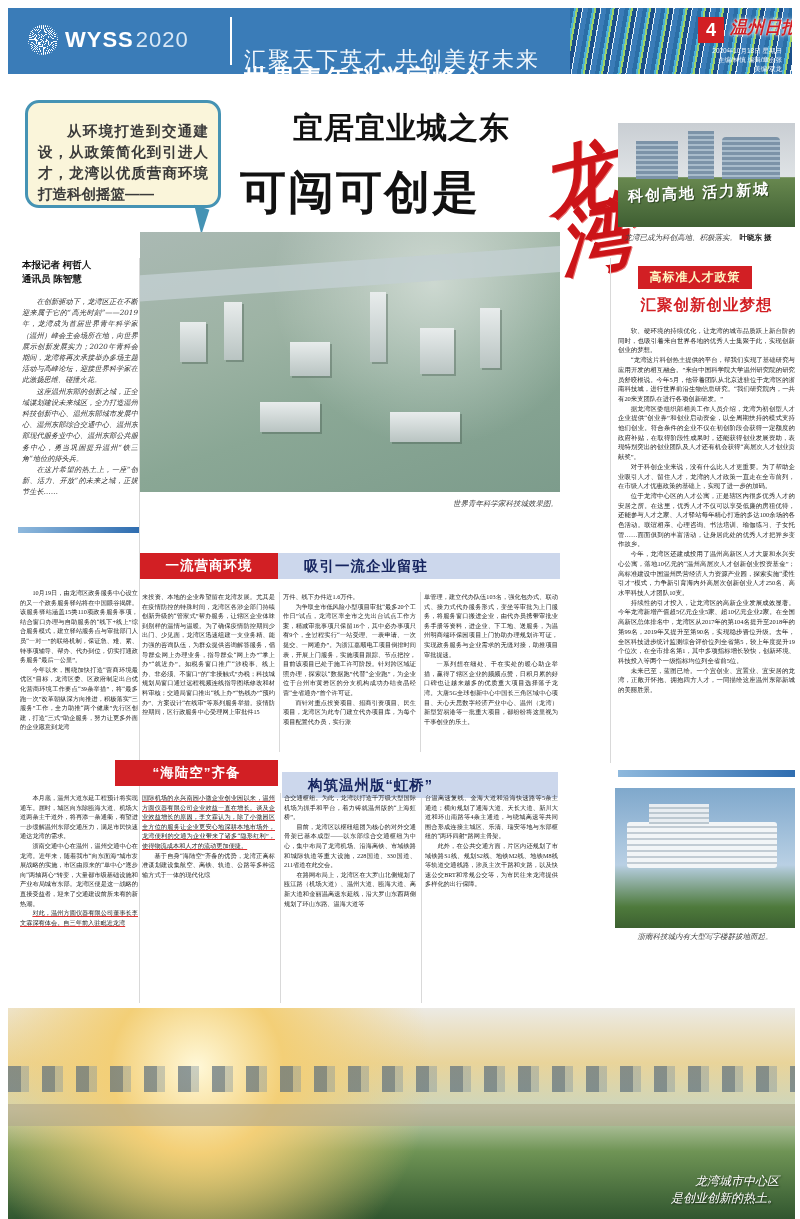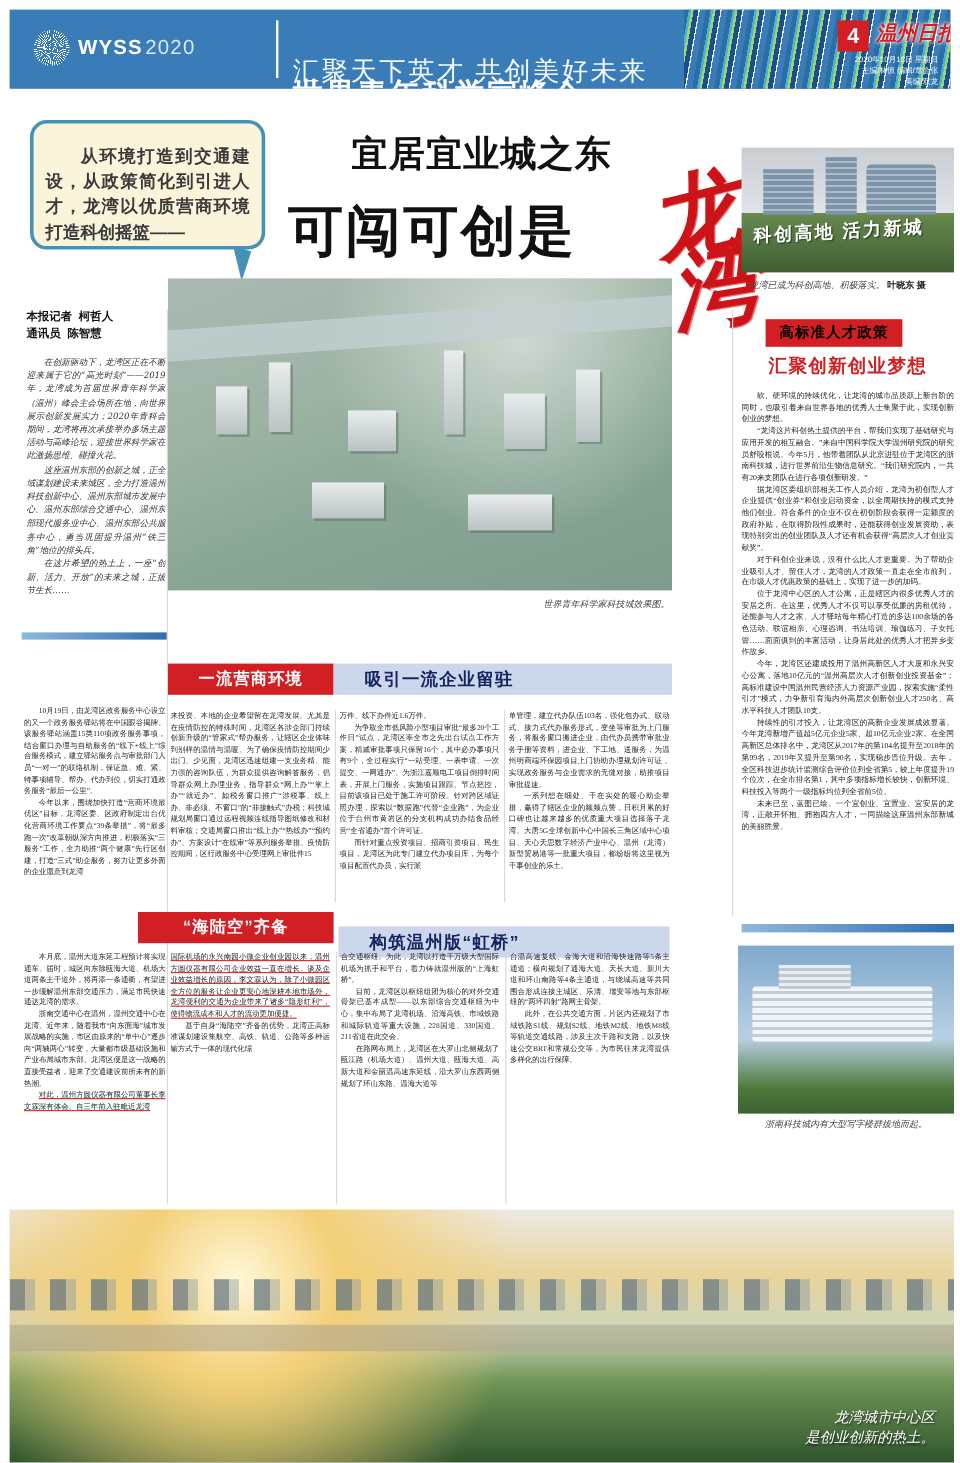--- a/index.html
+++ b/index.html
@@ -6,21 +6,21 @@
   .page{position:relative;width:800px;height:1219px;background:#ffffff;margin:0 auto;
         font-family:"Liberation Serif",serif;color:#222;overflow:hidden;}
   .abs{position:absolute;}
 
   
   .banner{position:absolute;left:8px;top:8px;width:784px;height:66px;background:#3a7cb8;overflow:hidden;}
   .logo-wrap{position:absolute;left:20px;top:17px;display:flex;align-items:center;gap:7px;}
   .sunburst{width:30px;height:30px;border-radius:50%;
             background:repeating-conic-gradient(#ffffff 0deg 2.5deg,rgba(255,255,255,0) 2.5deg 8deg);
             box-shadow:inset 0 0 0 3px rgba(58,124,184,.0);}
-  .logo-txt{font-family:"Liberation Sans",sans-serif;font-size:17px;font-weight:bold;color:#fff;letter-spacing:1px;}
+  .logo-txt{font-family:"Liberation Sans",sans-serif;font-size:22px;font-weight:bold;color:#fff;letter-spacing:1px;}
   .logo-txt .yr{font-weight:normal;color:#d9e8f6;margin-left:2px;}
   .banner-sep{position:absolute;left:222px;top:9px;width:2px;height:48px;background:#ffffff;}
   .banner-title{position:absolute;left:236px;top:6px;font-family:"Liberation Sans",sans-serif;
                 font-size:25px;font-weight:bold;color:#fff;letter-spacing:2px;margin-top:48px;}
   .banner-slogan{position:absolute;left:236px;top:37px;font-family:"Liberation Sans",sans-serif;
                  font-size:22px;color:#f2f8fd;letter-spacing:2px;}
   .banner-deco{position:absolute;right:0;top:0;width:222px;height:66px;
                background:
                 repeating-linear-gradient(100deg,#2b6ea6 0 4px,#4bb1d9 4px 6px,#9fd468 6px 8px,
                  #1b4f8a 8px 12px,#e8f4fa 12px 13px,#3a7cb8 13px 18px);}
@@ -85,32 +85,32 @@
       font-family:"DejaVu Serif",serif;font-style:italic;font-size:12px;line-height:17px;
       text-shadow:1px 1px 2px rgba(0,0,0,.7);}
 
   
   .cap{font-family:"DejaVu Serif",serif;font-style:italic;font-size:7.5px;color:#444;}
   .cap b{font-style:normal;font-family:"Liberation Sans",sans-serif;color:#222;}
   .vline{position:absolute;width:1px;background:#d9d9d9;}
   .bluebar{position:absolute;height:6px;background:linear-gradient(90deg,#8fb9dd,#2f6db0);}
 
   
-  .byline{position:absolute;left:22px;top:258px;width:116px;font-family:Liberation Mono, monospace;
+  .byline{position:absolute;left:22px;top:258px;width:116px;font-family:Liberation Sans, sans-serif;
           font-weight:bold;font-size:9.5px;line-height:14px;color:#111;}
   .intro{position:absolute;left:22px;top:296px;width:116px;height:226px;overflow:hidden;
          font-family:"DejaVu Serif",serif;font-style:italic;font-size:7.2px;line-height:11.2px;color:#333;}
   .intro p{margin:0;text-indent:2em;text-align:justify;}
 
   
   .kicker{position:absolute;height:26px;background:#d21f24;color:#fff;display:flex;align-items:center;
           justify-content:center;font-family:"Liberation Sans",sans-serif;font-weight:bold;font-size:13.5px;letter-spacing:1px;}
   .secbar{position:absolute;height:26px;background:#ccd7ec;color:#15245f;display:flex;align-items:center;
           font-family:"Liberation Sans",sans-serif;font-weight:bold;font-size:14.5px;letter-spacing:1px;padding-left:26px;box-sizing:border-box;}
-  .talent-kicker{position:absolute;left:638px;top:266px;width:114px;height:23px;background:#d21f24;color:#000000;
+  .talent-kicker{position:absolute;left:638px;top:266px;width:114px;height:23px;background:#d21f24;color:#fef9c3;
           display:flex;align-items:center;justify-content:center;font-family:"Liberation Sans",sans-serif;
           font-weight:bold;font-size:12px;letter-spacing:1px;}
   .talent-title{position:absolute;left:618px;top:295px;width:177px;text-align:center;color:#d21f24;
           font-family:"Liberation Sans",sans-serif;font-weight:bold;font-size:15.5px;letter-spacing:1px;}
 
   
   .col{position:absolute;overflow:hidden;font-size:6.2px;line-height:9.6px;color:#1d1d1d;text-align:justify;}
   .col p{margin:0;}
   .col p.ind{text-indent:2em;}
   .ul-red{text-decoration:underline;text-decoration-color:#e03131;text-decoration-thickness:1px;}

